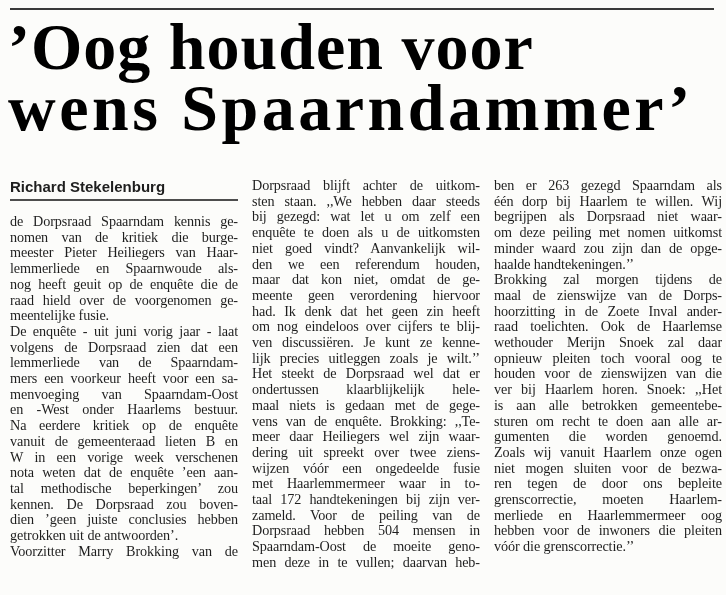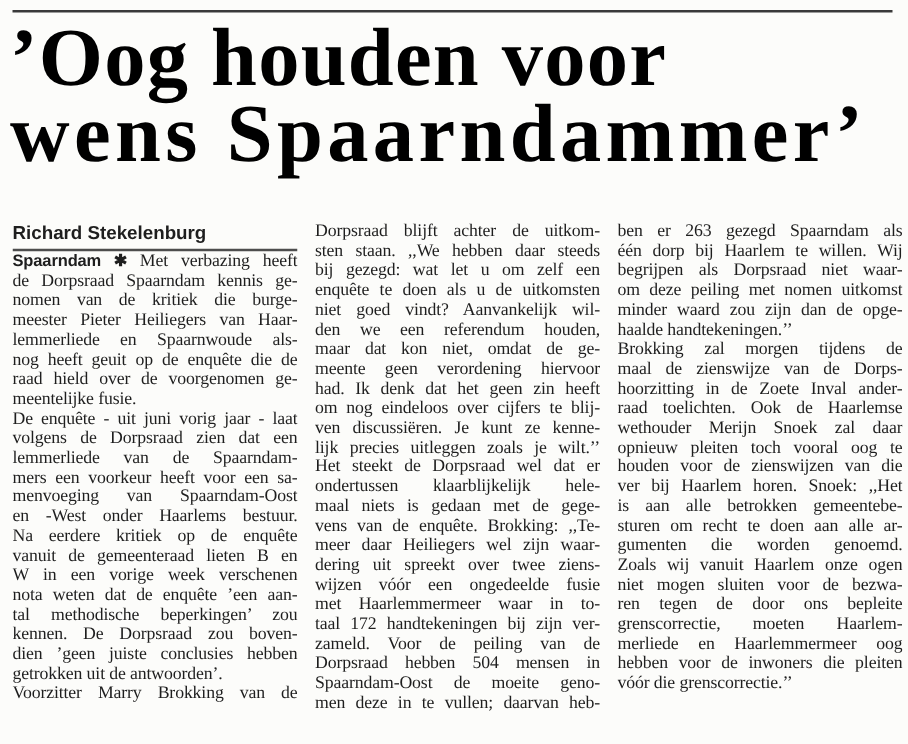--- a/index.html
+++ b/index.html
@@ -53,20 +53,21 @@
     width: 228px;
     overflow: hidden;
   }
   .byline {
     font-family: "Liberation Sans", sans-serif;
     font-weight: 700;
     font-size: 15px;
     line-height: 17px;
     padding-bottom: 4px;
     border-bottom: 2px solid #4d4d4d;
+    margin-bottom: 13px;
   }
   .line {
     font-size: 14.2px;
     line-height: 15.7px;
     letter-spacing: -0.1px;
     text-align: justify;
     text-align-last: justify;
   }
   .line.flush {
     text-align-last: left;
@@ -87,21 +88,20 @@
 <div class="page">
   <div class="top-rule" style="background: rgb(58, 58, 58);"></div>
   <h1 class="headline" style="color: #000000;">
     <span class="hl-line">’Oog houden voor</span>
     <span class="hl-line">wens Spaarndammer’</span>
   </h1>
   <div class="columns">
     <div class="col">
       <div class="byline">Richard Stekelenburg</div>
       <div class="col-body">
-          <div class="line"><span class="dateline">Spaarndam</span><span class="star"> ✱ </span>Met verbazing heeft</div>
           <div class="line">de Dorpsraad Spaarndam kennis ge-</div>
           <div class="line">nomen van de kritiek die burge-</div>
           <div class="line">meester Pieter Heiliegers van Haar-</div>
           <div class="line">lemmerliede en Spaarnwoude als-</div>
           <div class="line">nog heeft geuit op de enquête die de</div>
           <div class="line">raad hield over de voorgenomen ge-</div>
           <div class="line flush">meentelijke fusie.</div>
           <div class="line">De enquête - uit juni vorig jaar - laat</div>
           <div class="line">volgens de Dorpsraad zien dat een</div>
           <div class="line">lemmerliede van de Spaarndam-</div>

